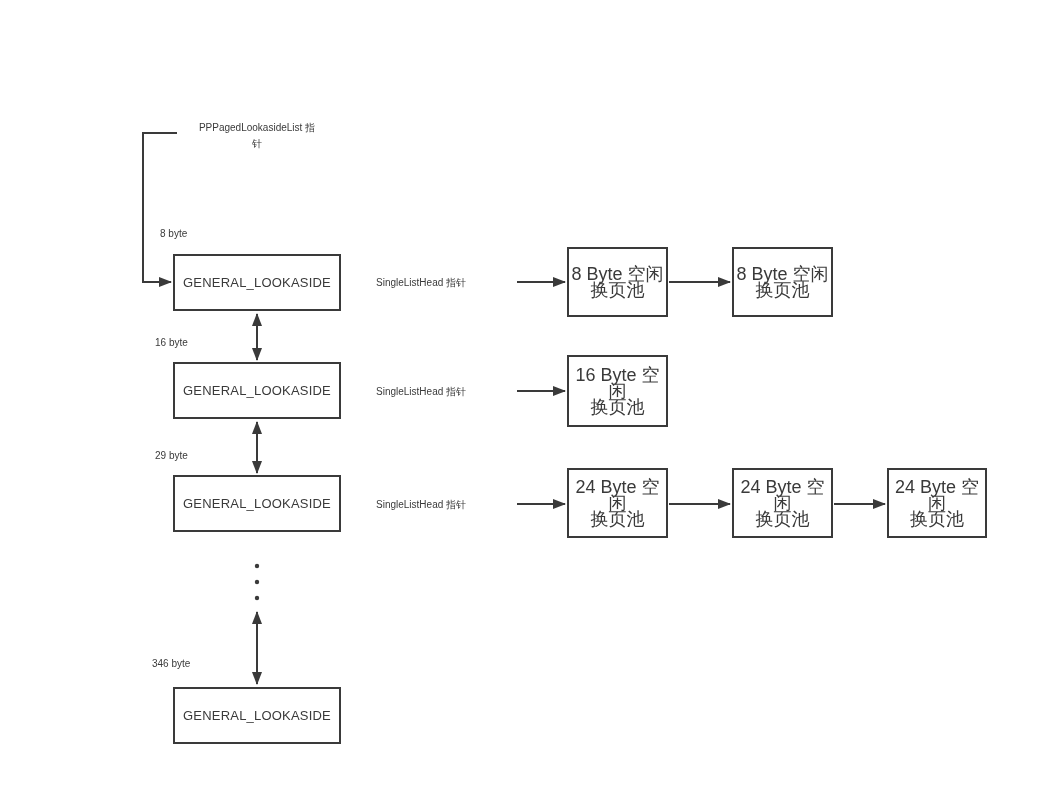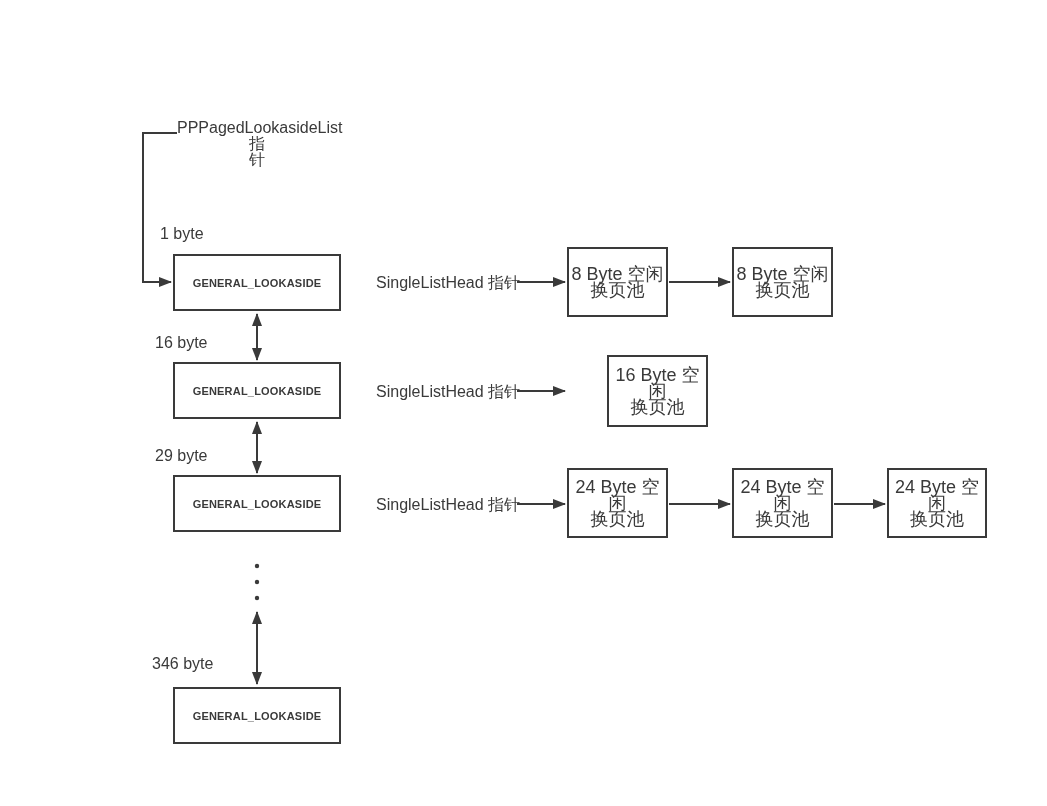--- a/index.html
+++ b/index.html
@@ -26,31 +26,30 @@
     position: absolute;
     box-sizing: border-box;
     border: 2px solid #3a3a3a;
     background: #ffffff;
     display: flex;
     align-items: center;
     justify-content: center;
     text-align: center;
   }
   .box.lookaside {
-    font-size: 11px;
+    font-size: 13px;
     letter-spacing: 0.2px;
-    font-weight: bold;
   }
   .box.pool {
     font-size: 18px;
     line-height: 16px;
   }
   .label {
     position: absolute;
-    font-size: 16px;
+    font-size: 10px;
     line-height: 15px;
     white-space: nowrap;
   }
   .top-label {
     text-align: center;
     white-space: normal;
     line-height: 16px;
   }
 </style>
 </head>
@@ -83,21 +82,21 @@
     <line x1="517" y1="504" x2="565" y2="504" stroke="#3a3a3a" stroke-width="2" marker-end="url(#arrow)"></line>
     <line x1="669" y1="504" x2="730" y2="504" stroke="#3a3a3a" stroke-width="2" marker-end="url(#arrow)"></line>
     <line x1="834" y1="504" x2="885" y2="504" stroke="#3a3a3a" stroke-width="2" marker-end="url(#arrow)"></line>
   </svg>
 
   <div class="label top-label" style="left:177px; top:120px; width:160px;">
     <div>PPPagedLookasideList 指</div>
     <div>针</div>
   </div>
 
-  <div class="label" style="left:160px; top:226px;">1 byte</div>
+  <div class="label" style="left:160px; top:226px;">8 byte</div>
   <div class="label" style="left:155px; top:335px;">16 byte</div>
   <div class="label" style="left:155px; top:448px;">29 byte</div>
   <div class="label" style="left:152px; top:656px;">346 byte</div>
 
   <div class="box lookaside" style="left:173px; top:254px; width:168px; height:57px;">
     <span>GENERAL_LOOKASIDE</span>
   </div>
   <div class="box lookaside" style="left:173px; top:362px; width:168px; height:57px;">
     <span>GENERAL_LOOKASIDE</span>
   </div>
@@ -118,21 +117,21 @@
       <div>换页池</div>
     </div>
   </div>
   <div class="box pool" style="left:732px; top:247px; width:101px; height:70px;">
     <div>
       <div>8 Byte 空闲</div>
       <div>换页池</div>
     </div>
   </div>
 
-  <div class="box pool" style="left:567px; top:355px; width:101px; height:72px;margin-left:40px;">
+  <div class="box pool" style="left:567px; top:355px; width:101px; height:72px;">
     <div>
       <div>16 Byte 空闲</div>
       <div>换页池</div>
     </div>
   </div>
 
   <div class="box pool" style="left:567px; top:468px; width:101px; height:70px;">
     <div>
       <div>24 Byte 空闲</div>
       <div>换页池</div>

